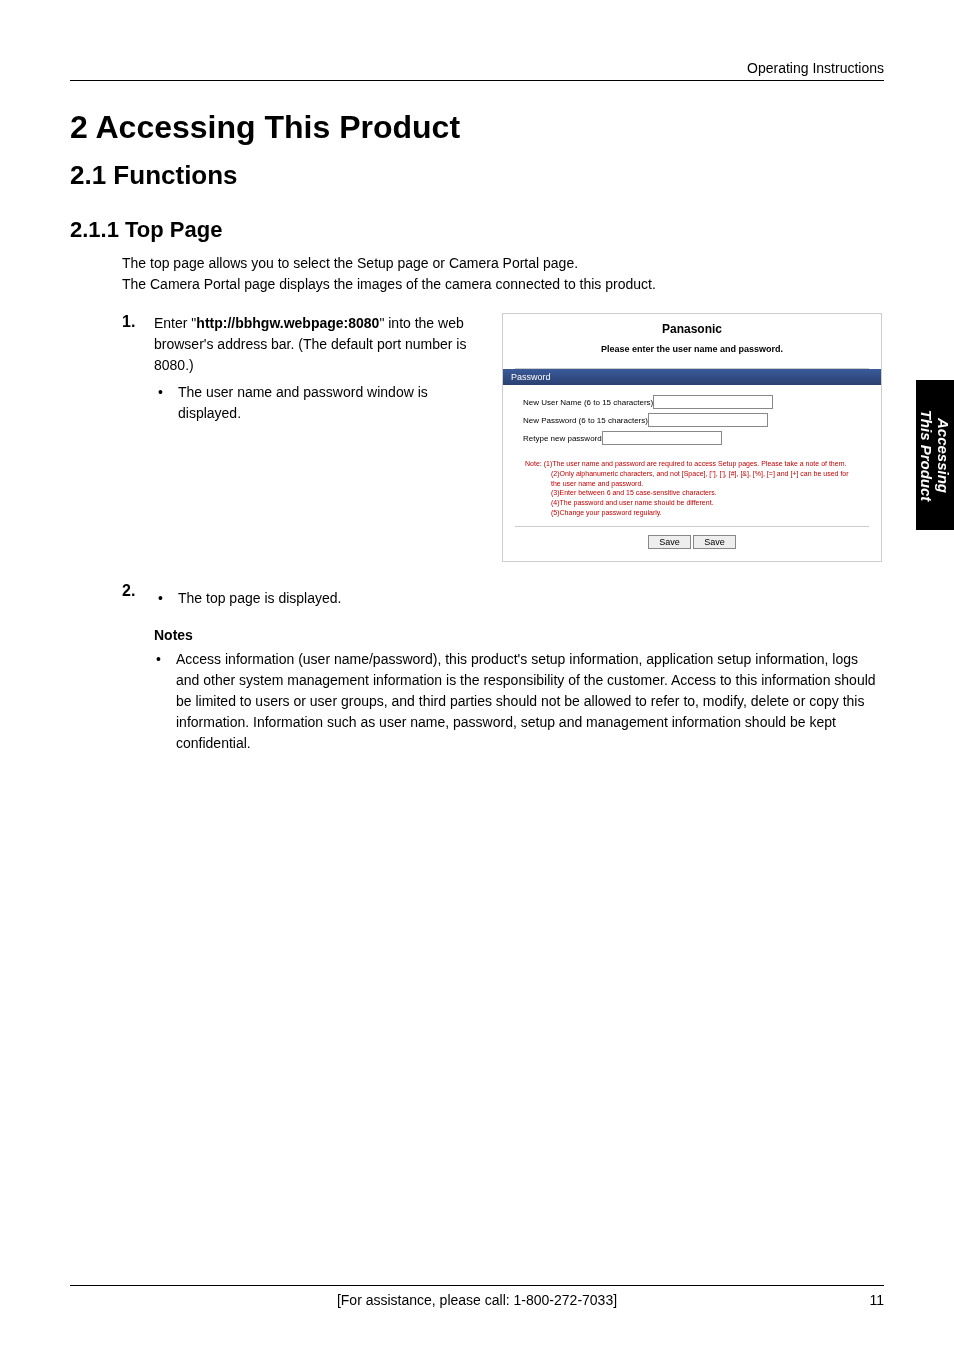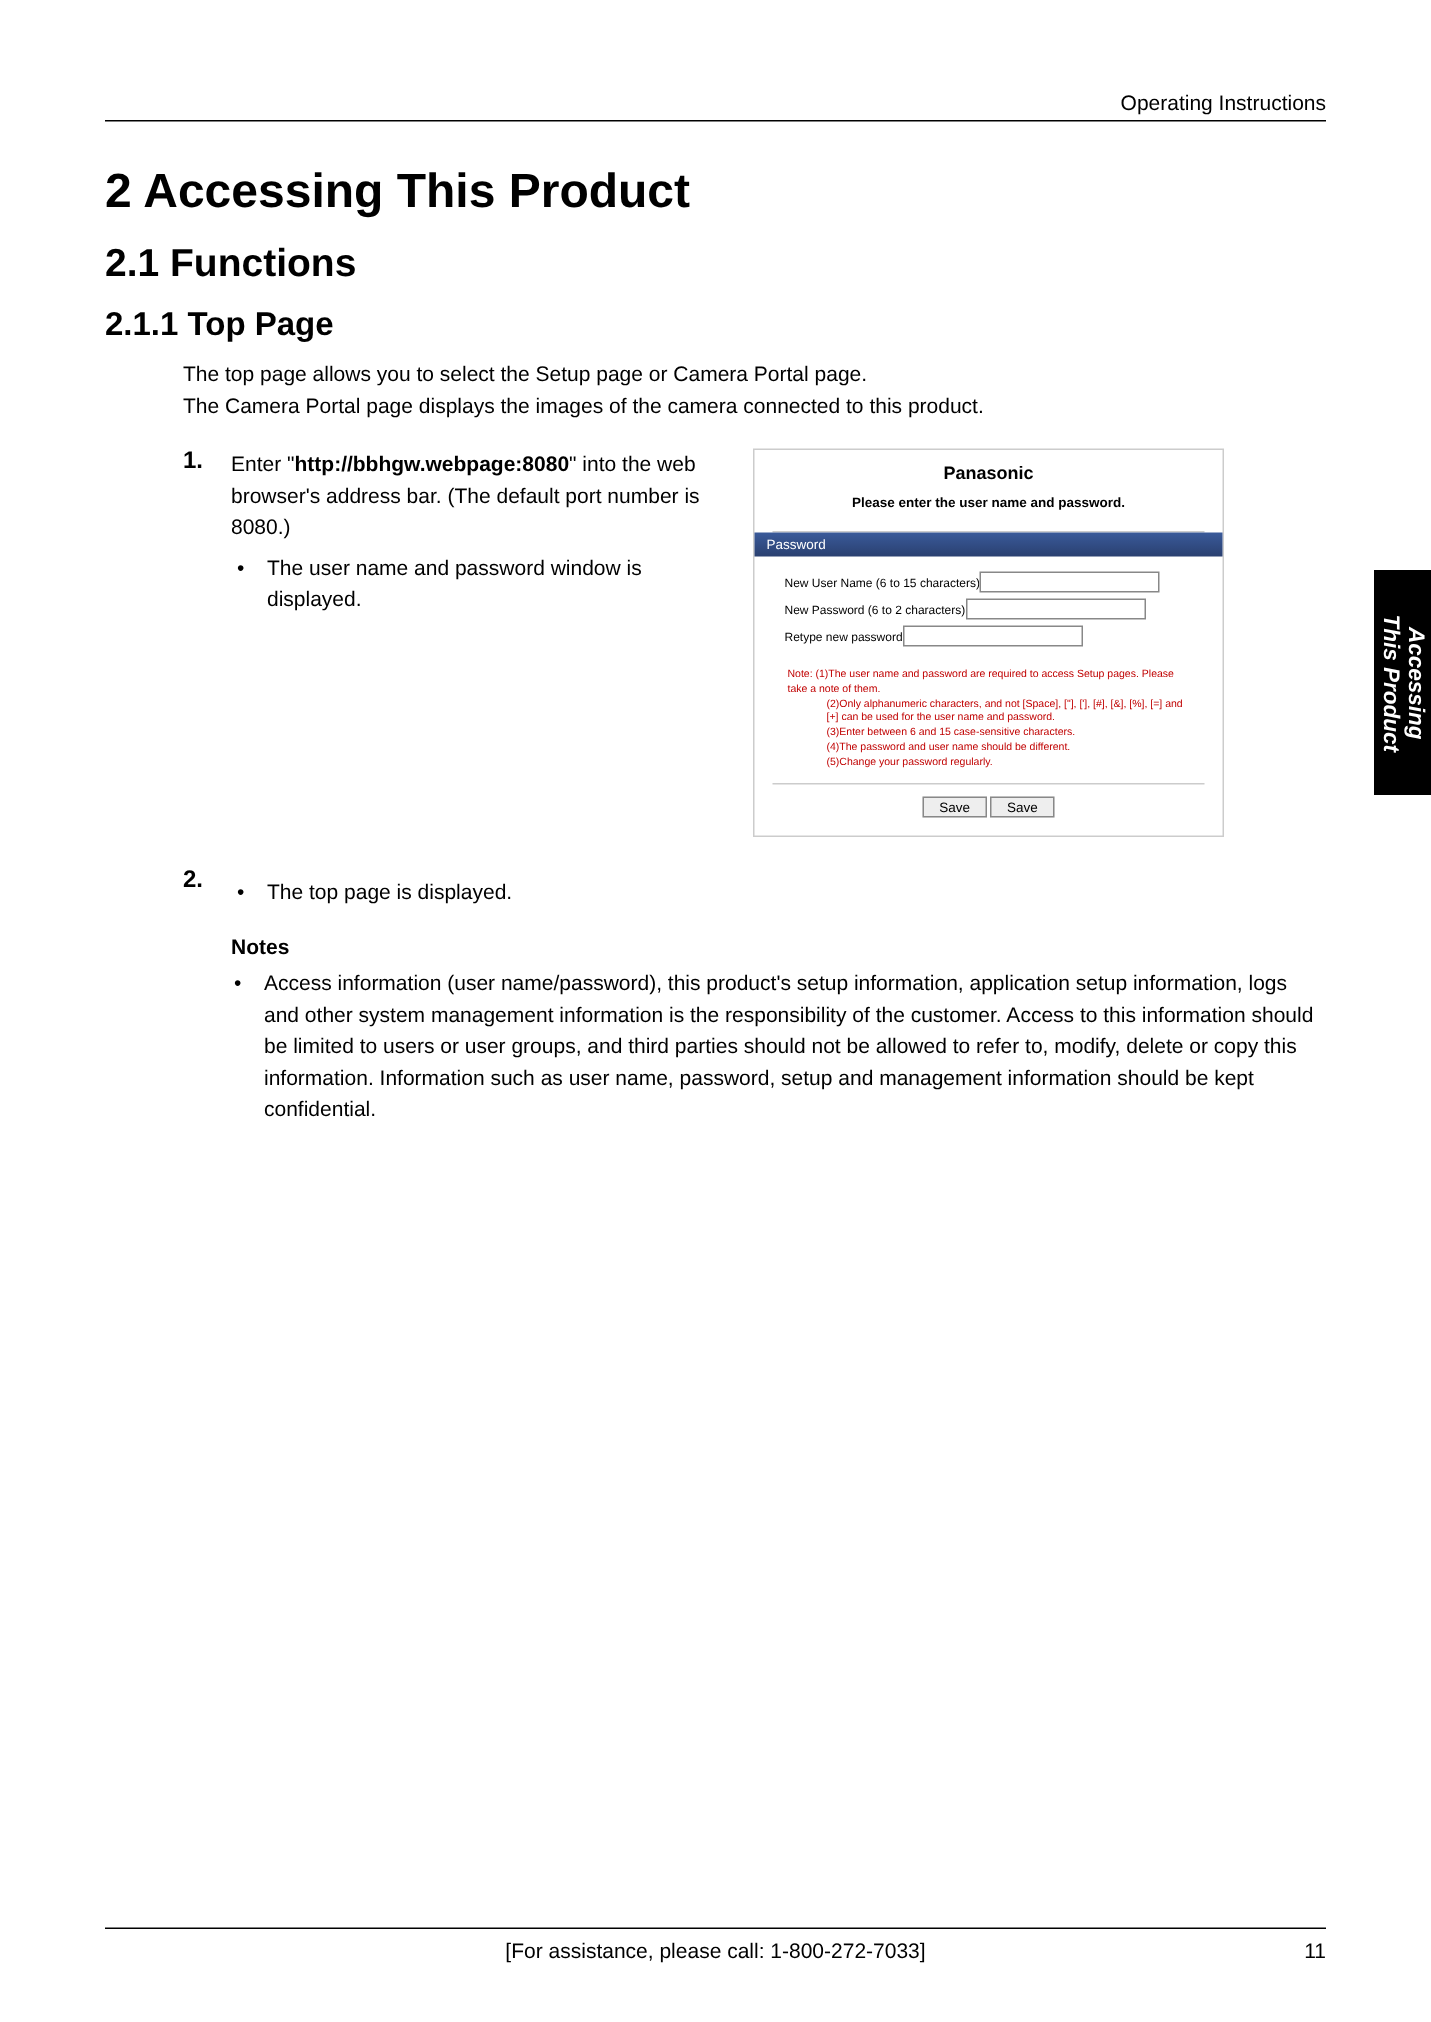--- a/index.html
+++ b/index.html
@@ -21,21 +21,21 @@
       margin-bottom: 28px;
     }
     h1 {
       font-size: 32px;
       font-weight: bold;
       margin-bottom: 14px;
     }
     h2 {
       font-size: 26px;
       font-weight: bold;
-      margin-bottom: 12px;
+      margin-bottom: 26px;
     }
     h3 {
       font-size: 22px;
       font-weight: bold;
       margin-bottom: 10px;
     }
     .intro {
       font-size: 14px;
       line-height: 1.5;
       margin-left: 52px;
@@ -88,21 +88,21 @@
     .sub-bullet li::before {
       content: "•";
       width: 20px;
       flex-shrink: 0;
       text-align: left;
       padding-left: 4px;
     }
     
     .shot {
       border: 1px solid #ccc;
-      width: 314px;
+      width: 380px;
       background: #fff;
       font-size: 9px;
     }
     .shot-head {
       text-align: center;
       padding: 8px 0 4px;
     }
     .shot-brand { font-weight: bold; font-size: 12px; }
     .shot-link { color: #1030c0; font-size: 8px; margin-top: 4px; line-height: 1.3; }
     .shot-prompt { font-size: 9px; font-weight: bold; margin-top: 8px; }
@@ -227,21 +227,21 @@
         <div class="shot-prompt">Please enter the user name and password.</div>
       </div>
       <div class="shot-hr"></div>
       <div class="shot-pw-bar">Password</div>
       <div class="shot-form">
         <div class="shot-row">
           <label>New User Name (6 to 15 characters)</label>
           <input type="text" style="">
         </div>
         <div class="shot-row">
-          <label>New Password (6 to 2 characters)</label>
+          <label>New Password (6 to 15 characters)</label>
           <input type="password" style="">
         </div>
         <div class="shot-row">
           <label>Retype new password</label>
           <input type="password" style="">
         </div>
       </div>
       <div class="shot-note">
         <div><span class="shot-note-label">Note:</span> <span class="shot-note-red">(1)The user name and password are required to access Setup pages. Please take a note of them.</span></div>
         <div class="shot-note-red" style="padding-left:26px;">(2)Only alphanumeric characters, and not [Space], ["], ['], [#], [&amp;], [%], [=] and [+] can be used for the user name and password.</div>

